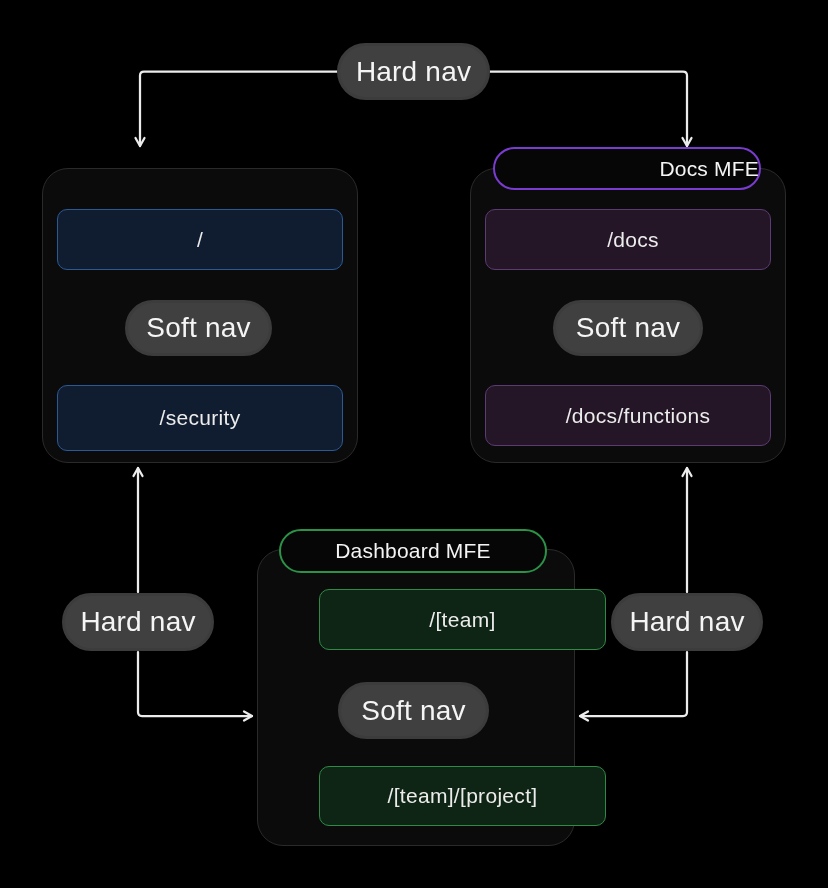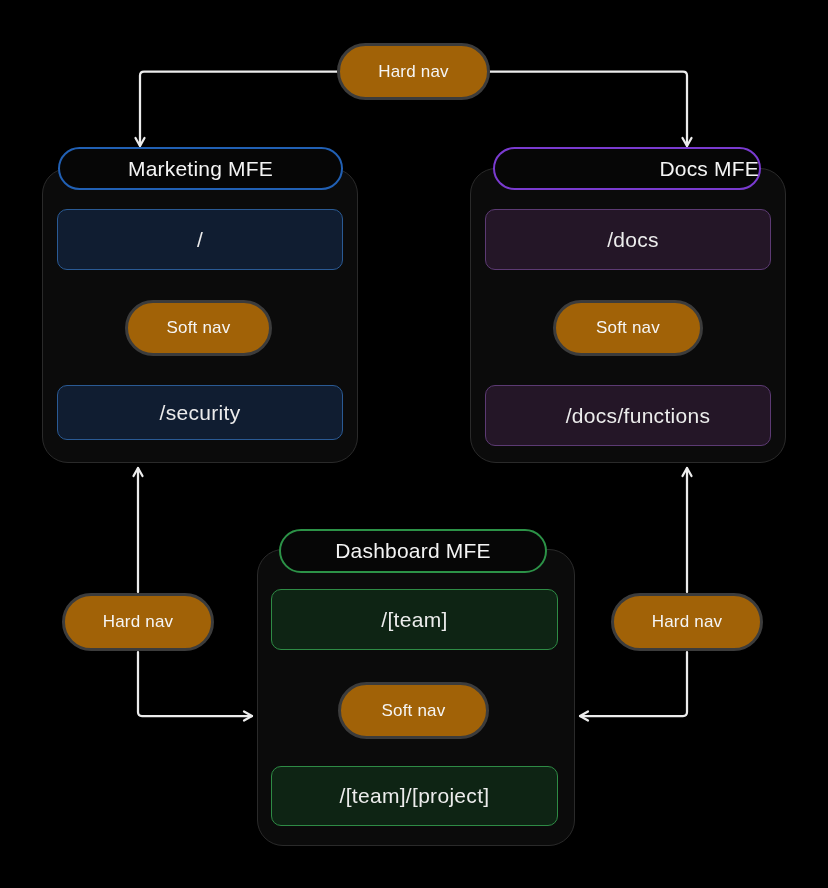--- a/index.html
+++ b/index.html
@@ -21,25 +21,25 @@
   }
   .acc-blue{border-color:#2160b4;}
   .acc-purple{border-color:#7a3bd0;}
   .acc-green{border-color:#2c9247;}
   
   .route{
     border-radius:10px;border:1px solid;font-size:21px;color:#ececec;letter-spacing:.3px;
   }
   .route-blue{background:#101d31;border-color:#2a5a94;}
   .route-purple{background:#241627;border-color:#5c3a73;}
-  .route-green{background:#0e2414;border-color:#2e8b45;}
+  .route-green{background:#0e2414;border-color:#2e8b45;margin-left:48px;}
   
   .nav-pill{
-    background:#a16207;border:3px solid #3c3c3c;border-radius:999px;
-    font-size:17px;color:#f5f5f5;letter-spacing:.2px;z-index:3;
+    background:#404040;border:3px solid #3c3c3c;border-radius:999px;
+    font-size:28px;color:#f5f5f5;letter-spacing:.2px;z-index:3;
   }
 </style>
 </head>
 <body>
 
 <div class="stage">
 
   <svg class="edges" width="828" height="888" viewBox="0 0 828 888">
     <defs>
       <marker id="arw" markerUnits="userSpaceOnUse" markerWidth="15" markerHeight="15" viewBox="0 0 15 15" refX="12" refY="7.5" orient="auto">
@@ -60,30 +60,27 @@
       <path d="M687,592 L687,468" marker-end="url(#arw)"></path>
       <path d="M687,652 L687,712 Q687,716 683,716 L580,716" marker-end="url(#arw)"></path>
     </g>
   </svg>
 
   <div class="node nav-pill" style="left:337px;top:43px;width:153px;height:57px;">
     <span>Hard nav</span>
   </div>
 
   <div class="node mfe-box" style="left:42px;top:168px;width:316px;height:295px;"></div>
-  <div class="node title-pill acc-blue" style="left:58px;top:147px;width:285px;height:43px;">
-    <span>Marketing MFE</span>
-  </div>
   <div class="node route route-blue" style="left:57px;top:209px;width:286px;height:61px;">
     <span>/</span>
   </div>
   <div class="node nav-pill" style="left:125px;top:300px;width:147px;height:56px;">
     <span>Soft nav</span>
   </div>
-  <div class="node route route-blue" style="left:57px;top:385px;width:286px;height:55px;">
+  <div class="node route route-blue" style="left:57px;top:385px;width:286px;height:66px;">
     <span>/security</span>
   </div>
 
   <div class="node mfe-box" style="left:470px;top:168px;width:316px;height:295px;"></div>
   <div class="node title-pill acc-purple" style="left:493px;top:147px;width:268px;height:43px;justify-content:flex-end;">
     <span>Docs MFE</span>
   </div>
   <div class="node route route-purple" style="left:485px;top:209px;width:286px;height:61px;padding-left:10px;">
     <span>/docs</span>
   </div>

